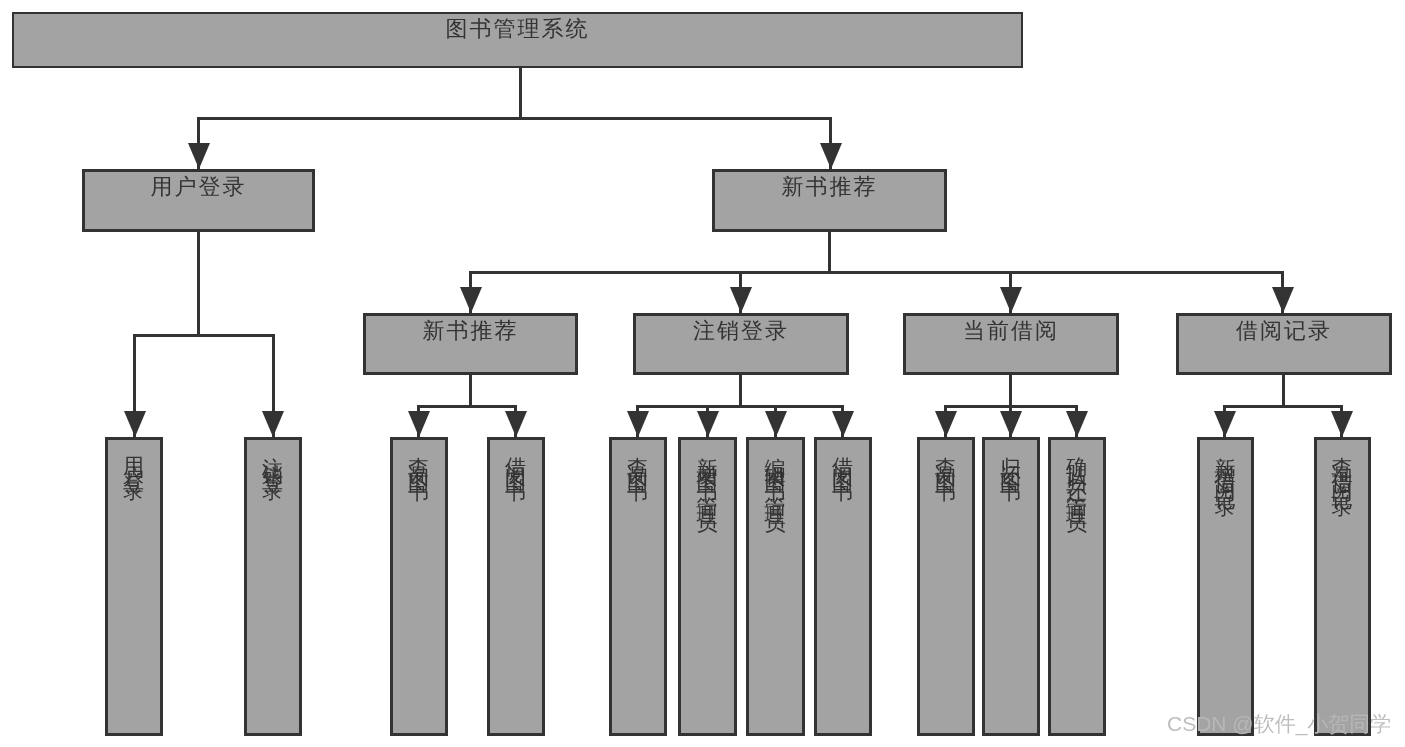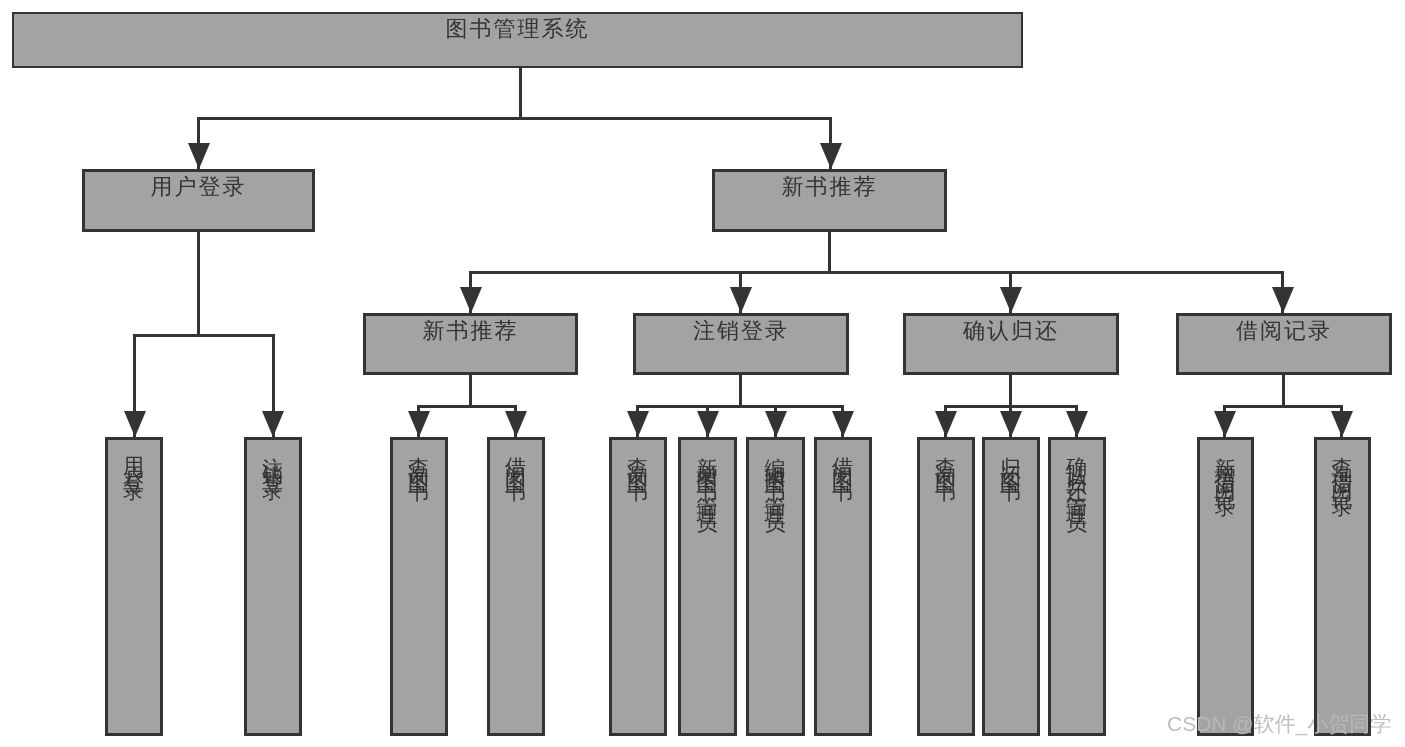--- a/index.html
+++ b/index.html
@@ -56,21 +56,21 @@
 
 <div class="box hbox" style="left:363px;top:313px;width:215px;height:62px;">
   <span>新书推荐</span>
 </div>
 
 <div class="box hbox" style="left:633px;top:313px;width:216px;height:62px;">
   <span>注销登录</span>
 </div>
 
 <div class="box hbox" style="left:903px;top:313px;width:216px;height:62px;">
-  <span>确认归还</span>
+  <span>当前借阅</span>
 </div>
 
 <div class="box hbox" style="left:1176px;top:313px;width:216px;height:62px;">
   <span>借阅记录</span>
 </div>
 
 <div class="box vbox" style="left:105px;top:437px;width:58px;height:299px;">
   <span>用户登录</span>
 </div>
 <div class="box vbox" style="left:244px;top:437px;width:58px;height:299px;">

